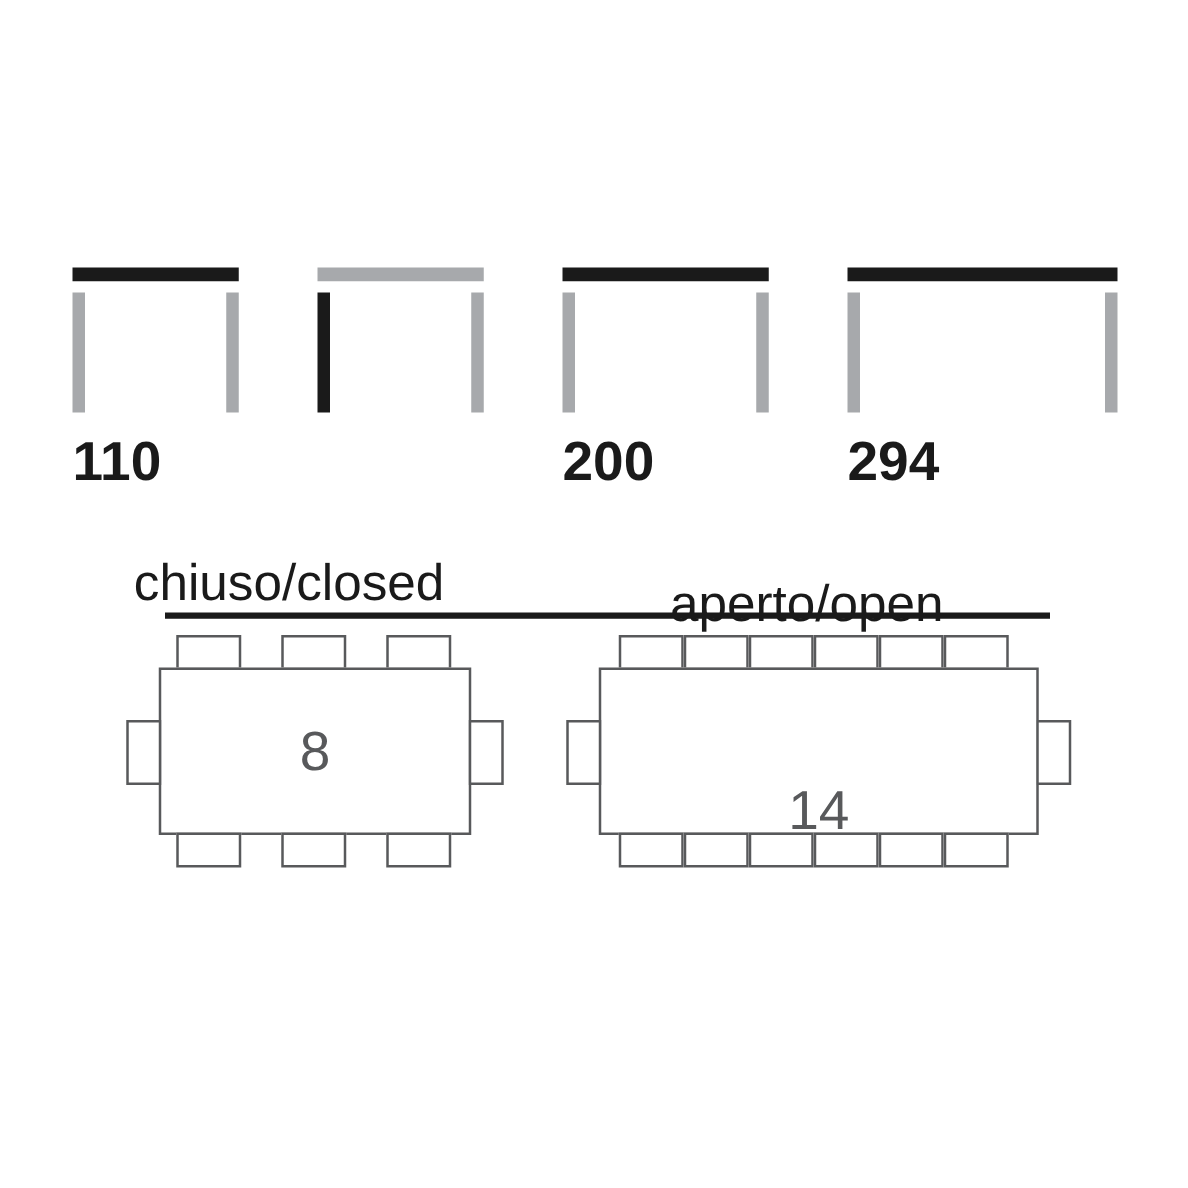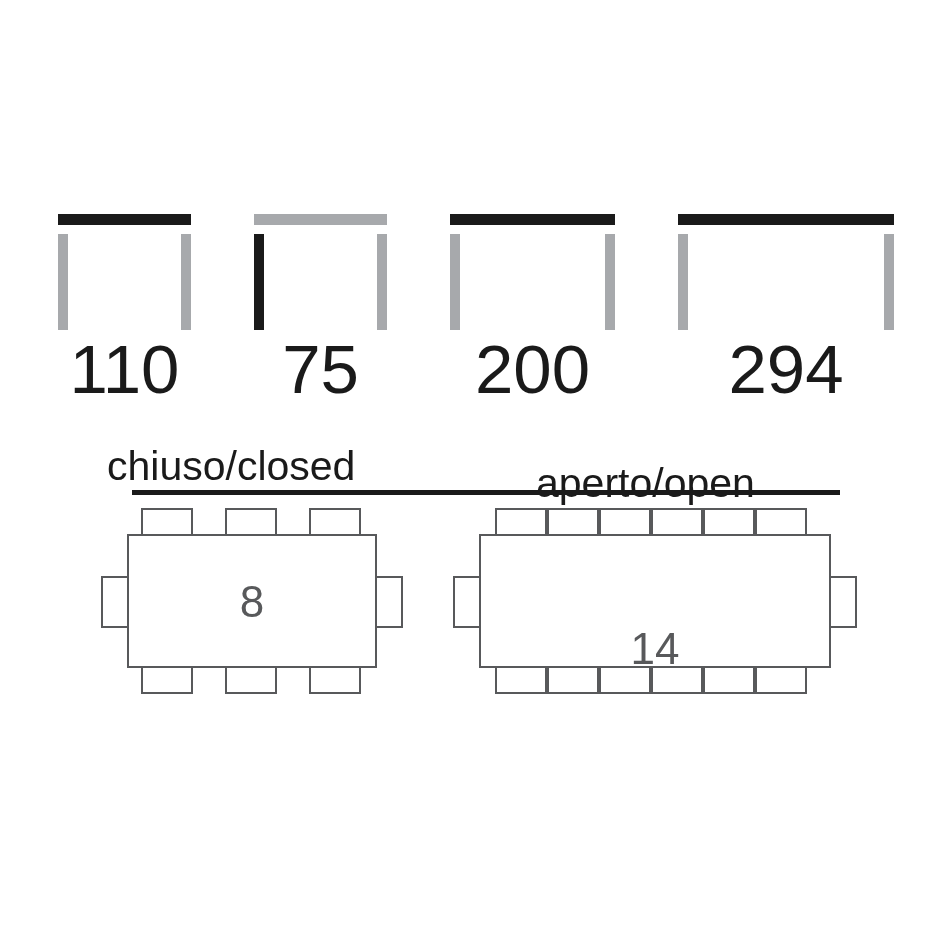--- a/index.html
+++ b/index.html
@@ -40,24 +40,24 @@
     height: 96px;
   }
   .elev-leg.left  { left: 0; }
   .elev-leg.right { right: 0; }
 
   .dim-label {
     position: absolute;
     top: 126px;
     left: 0;
     width: 100%;
-    text-align: center;
-    font-size: 69px;
+    text-align: left;
+    font-size: 44px;
     line-height: 60px;
-    font-weight: 400;
+    font-weight: 700;
     color: #1a1a1a;
     letter-spacing: 0px;
     font-family: "Liberation Sans", sans-serif;
   }
 
   
   .caption {
     position: absolute;
     font-size: 41px;
     line-height: 46px;
@@ -107,21 +107,20 @@
     <div class="elev-top" style="width:133px; background:#1a1a1a;"></div>
     <div class="elev-leg left" style="background:#a7a9ac;"></div>
     <div class="elev-leg right" style="background:#a7a9ac;"></div>
     <div class="dim-label">110</div>
   </div>
 
   <div class="elevation" style="left:254px; top:214px; width:133px; height:190px;">
     <div class="elev-top" style="width:133px; background:#a7a9ac;"></div>
     <div class="elev-leg left" style="background:#1a1a1a;"></div>
     <div class="elev-leg right" style="background:#a7a9ac;"></div>
-    <div class="dim-label">75</div>
   </div>
 
   <div class="elevation" style="left:450px; top:214px; width:165px; height:190px;">
     <div class="elev-top" style="width:165px; background:#1a1a1a;"></div>
     <div class="elev-leg left" style="background:#a7a9ac;"></div>
     <div class="elev-leg right" style="background:#a7a9ac;"></div>
     <div class="dim-label">200</div>
   </div>
 
   <div class="elevation" style="left:678px; top:214px; width:216px; height:190px;">

